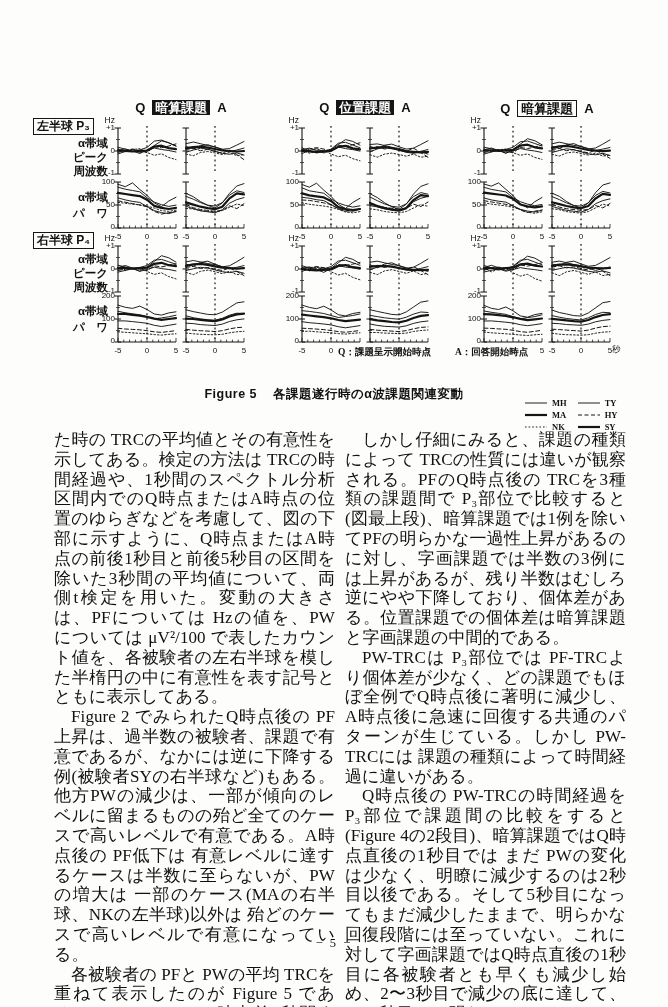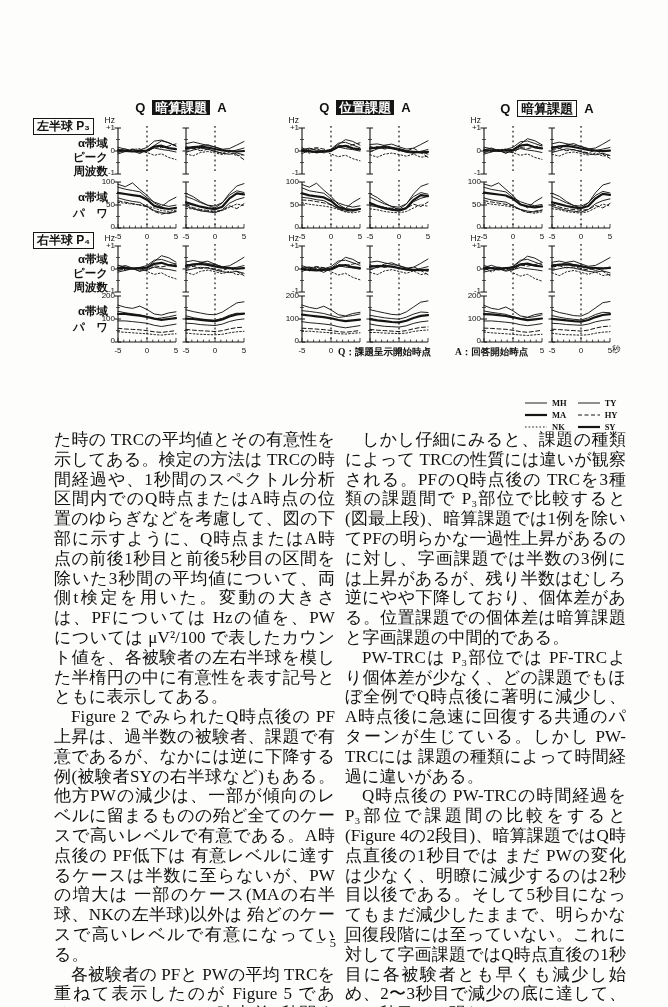--- a/index.html
+++ b/index.html
@@ -697,20 +697,23 @@
         </div>
         <div class="leg-item">
           <svg width="24" height="8">
             <line x1="1" y1="4" x2="23" y2="4" stroke="#151515" stroke-width="2.2"></line>
           </svg>
           <span>SY</span>
         </div>
       </div>
     </div>
 
+  <div id="caption">
+    <span class="cap-label">Figure 5</span><span>各課題遂行時のα波課題関連変動</span>
+  </div>
 
   <div id="body-text">
     <div class="col" id="col-left">
         <p>た時の TRCの平均値とその有意性を示してある。検定の方法は TRCの時間経過や、1秒間のスペクトル分析区間内でのQ時点またはA時点の位置のゆらぎなどを考慮して、図の下部に示すように、Q時点またはA時点の前後1秒目と前後5秒目の区間を除いた3秒間の平均値について、両側t検定を用いた。変動の大きさは、PFについては Hzの値を、PW については μV²/100 で表したカウント値を、各被験者の左右半球を模した半楕円の中に有意性を表す記号とともに表示してある。</p>
         <p class="indent">Figure 2 でみられたQ時点後の PF上昇は、過半数の被験者、課題で有意であるが、なかには逆に下降する例(被験者SYの右半球など)もある。他方PWの減少は、一部が傾向のレベルに留まるものの殆ど全てのケースで高いレベルで有意である。A時点後の PF低下は 有意レベルに達するケースは半数に至らないが、PWの増大は 一部のケース(MAの右半球、NKの左半球)以外は 殆どのケースで高いレベルで有意になっている。</p>
         <p class="indent">各被験者の PFと PWの平均 TRCを重ねて表示したのが Figure 5 である。PFについてはQ時点前5秒間またはA時点前5秒間の平均値を基準値として、それとの差を変動値として表示した。太線は全被験者の総平均を示している。</p>
         <p class="indent">どの課題にも 多くの被験者に共通して PF-TRCと</p>
       </div>
     <div class="col" id="col-right">
         <p class="indent">しかし仔細にみると、課題の種類によって TRCの性質には違いが観察される。PFのQ時点後の TRCを3種類の課題間で P₃部位で比較すると(図最上段)、暗算課題では1例を除いてPFの明らかな一過性上昇があるのに対し、字画課題では半数の3例には上昇があるが、残り半数はむしろ逆にやや下降しており、個体差がある。位置課題での個体差は暗算課題と字画課題の中間的である。</p>

